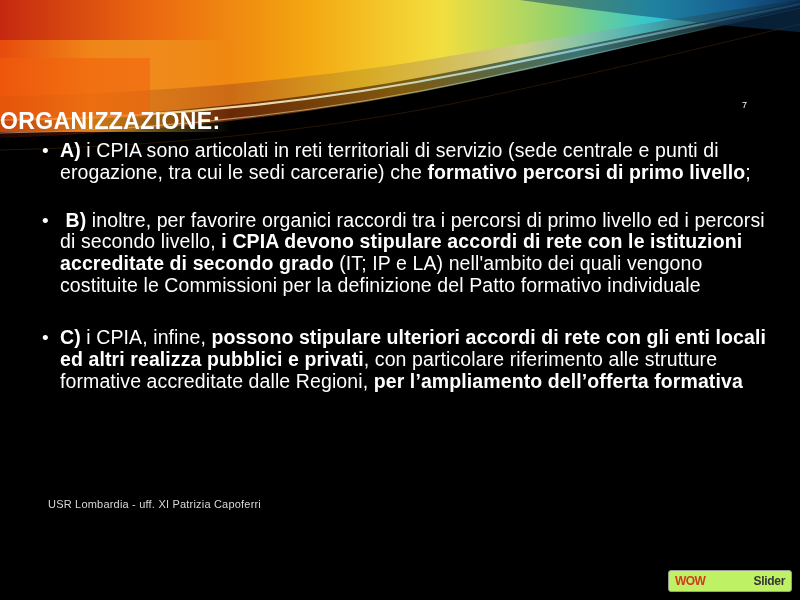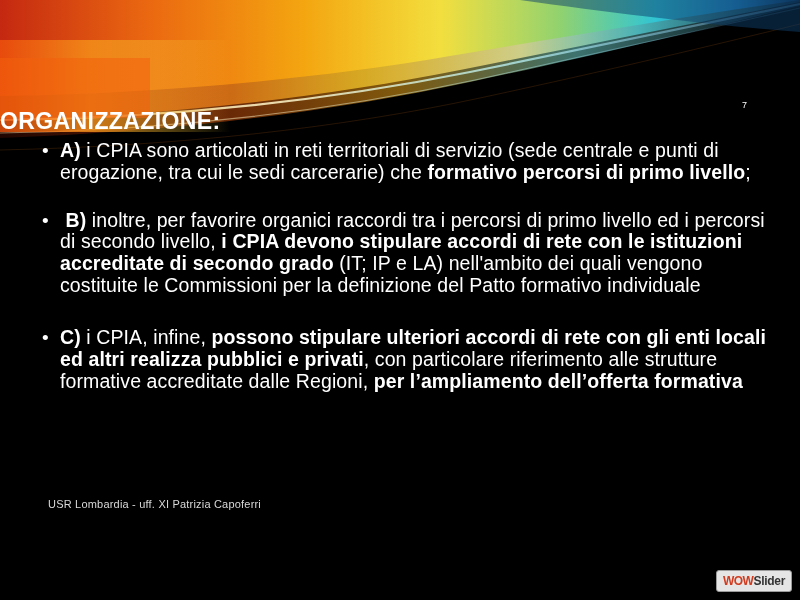--- a/index.html
+++ b/index.html
@@ -102,37 +102,38 @@
     letter-spacing: 0.2px;
   }
 
   
   .badge {
     position: absolute;
     right: 8px;
     bottom: 8px;
     height: 20px;
     padding: 0 6px;
-    background: #e5e5e5;
+    background: #bef264;
     border: 1px solid #9a9a9a;
     border-radius: 3px;
     display: flex;
     align-items: center;
     font-size: 12px;
     font-weight: bold;
     line-height: 1;
     box-shadow: 0 1px 2px rgba(0,0,0,0.6);
   }
   .badge .wow {
     color: #d13b1f;
     letter-spacing: -0.5px;
   }
   .badge .slider {
     color: #333333;
     letter-spacing: -0.3px;
+    padding-left: 48px;
   }
 </style>
 </head>
 <body>
 
 <div id="slide">
 
   <div class="bg-layer">
     <svg class="swoosh-svg" viewBox="0 0 800 600" preserveAspectRatio="none">
       <defs>

